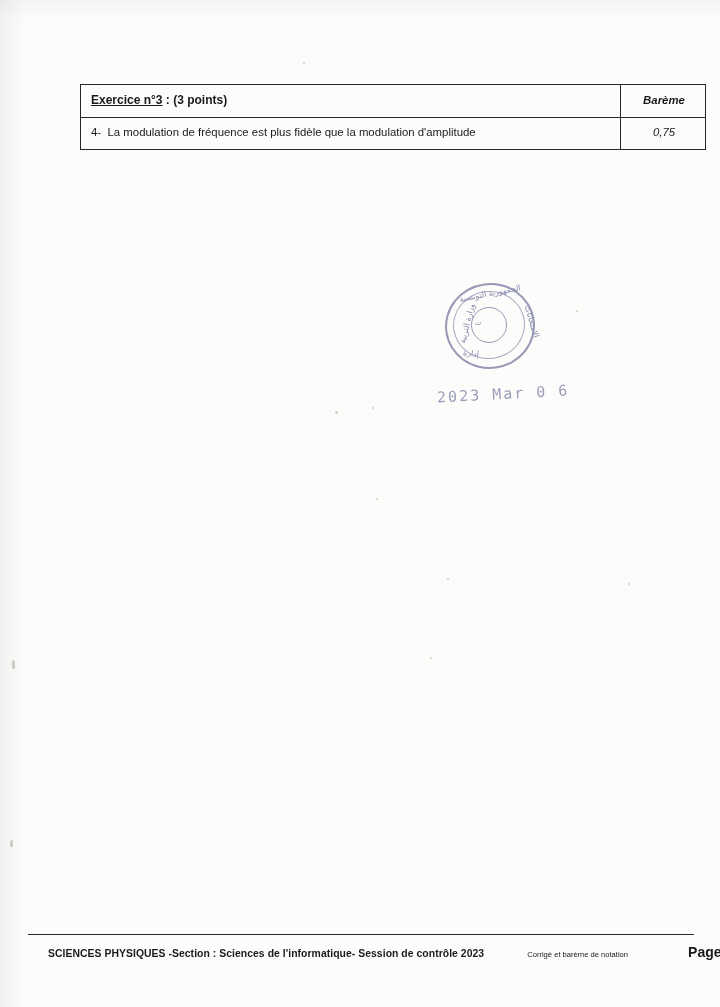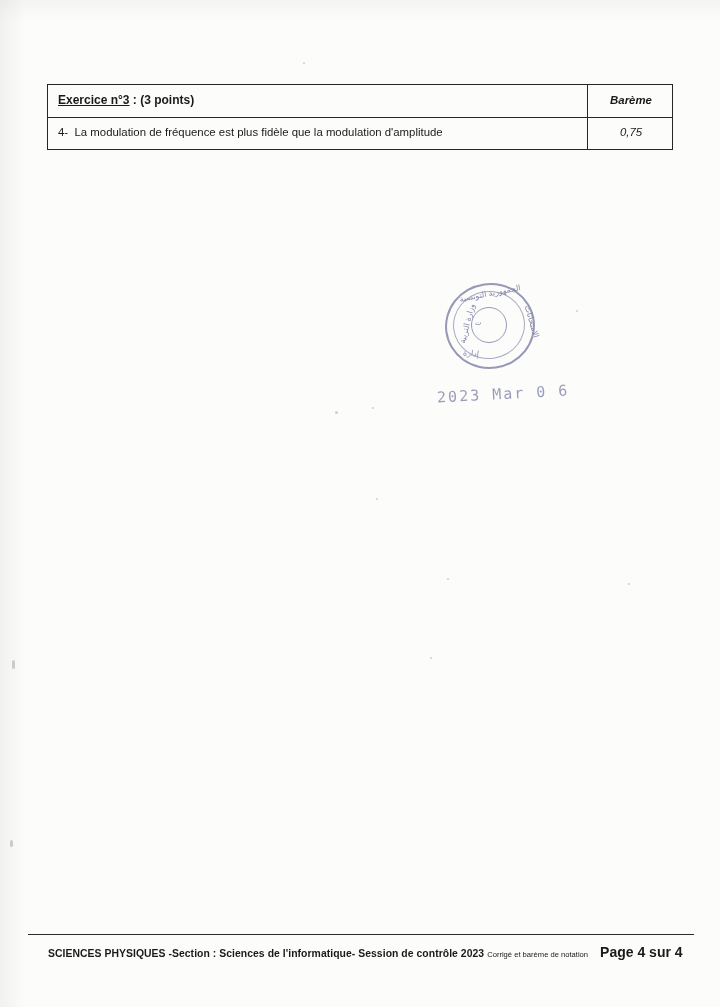--- a/index.html
+++ b/index.html
@@ -37,20 +37,21 @@
   .table-wrap {
     position: absolute;
     left: 47px;
     top: 84px;
     width: 626px;
   }
   table.marks {
     border-collapse: collapse;
     width: 100%;
     table-layout: fixed;
+    margin-left: 33px;
   }
   table.marks td {
     border: 1px solid #262626;
     vertical-align: middle;
     padding: 5px 8px 6px 10px;
     font-size: 11.4px;
     line-height: 1.75;
   }
   td.col-score {
     width: 66px;
@@ -168,31 +169,32 @@
     height: 1px;
     background: #2a2a2a;
   }
   .footer {
     position: absolute;
     left: 48px;
     top: 941px;
     width: 630px;
     display: flex;
     align-items: baseline;
+    gap: 24px;
   }
   .footer-main {
     font-size: 10.4px;
     font-weight: 700;
     letter-spacing: 0.05px;
     white-space: nowrap;
   }
   .footer-sub {
     font-size: 7.6px;
     font-weight: 400;
-    margin-left: 3px;
+    margin-left: 19px;
     white-space: nowrap;
   }
   .footer-sep {
     display: inline-block;
     width: 1px;
     height: 16px;
     background: #2a2a2a;
     margin: 0 12px 0 auto;
     position: relative;
     top: 3px;

